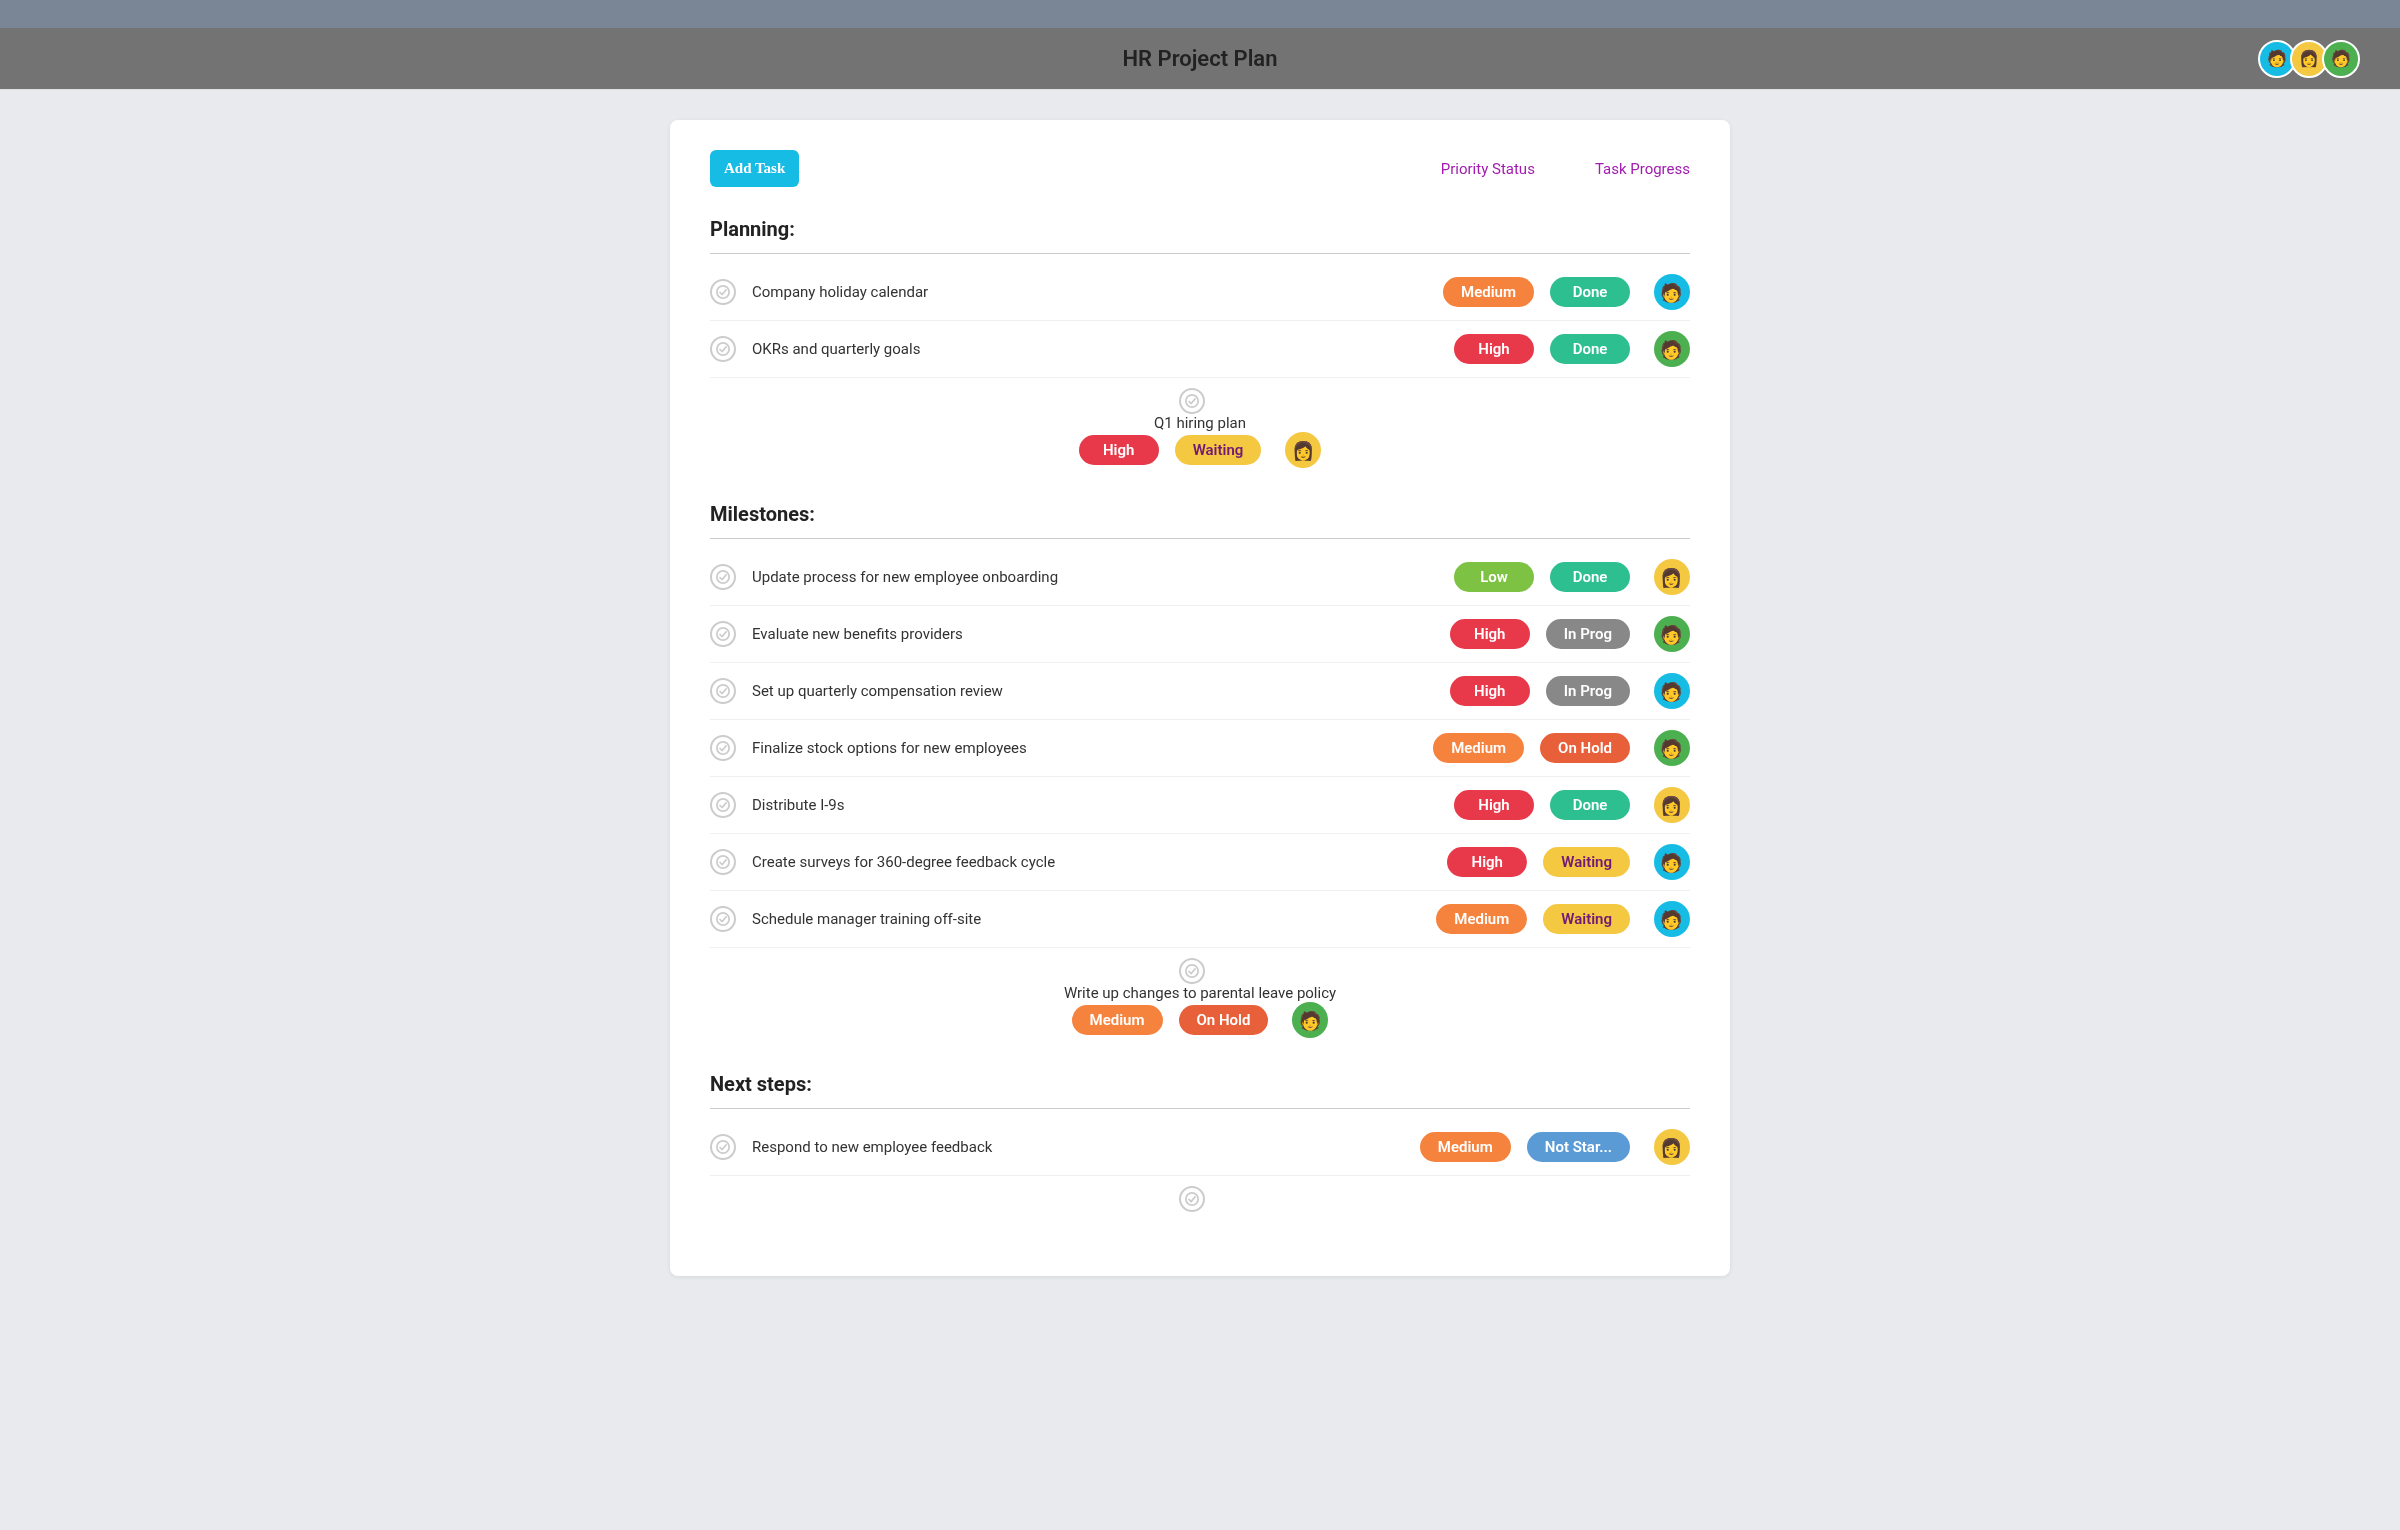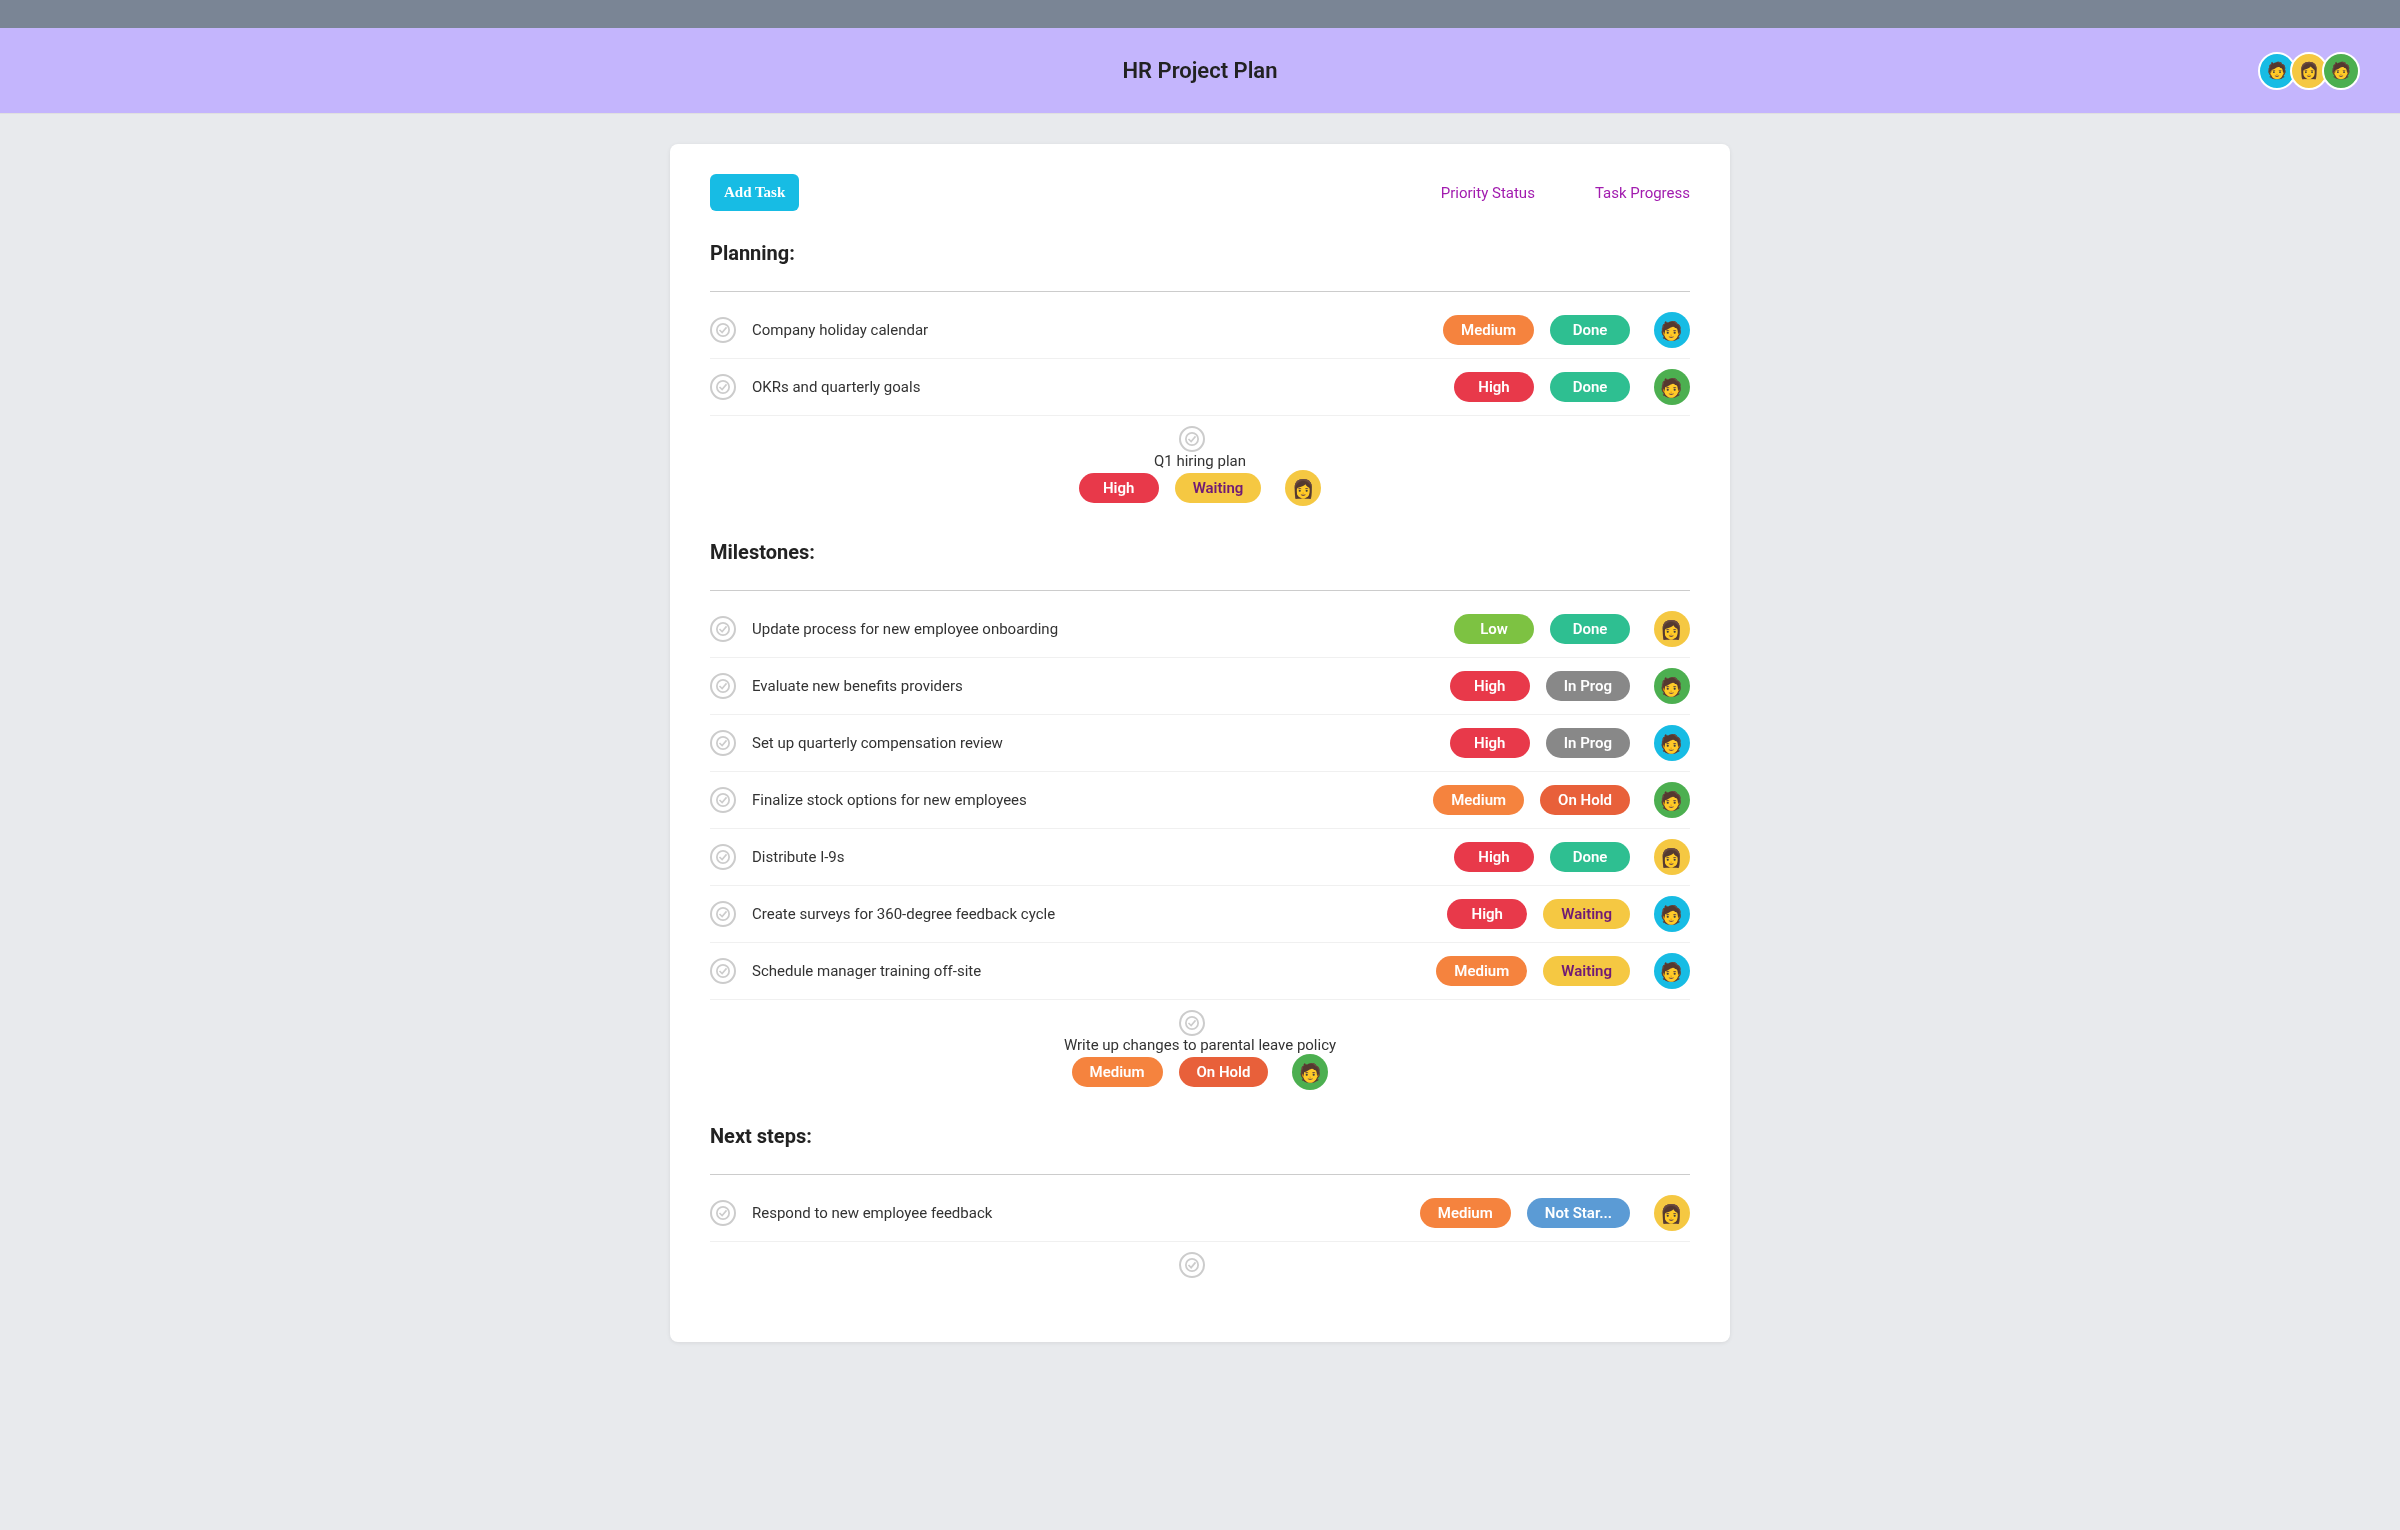--- a/index.html
+++ b/index.html
@@ -6,25 +6,25 @@
     body {
       font-family: -apple-system, BlinkMacSystemFont, 'Segoe UI', Roboto, sans-serif;
       background: #e8eaed;
       min-height: 100vh;
     }
     .top-bar {
       background: #7a8595;
       height: 28px;
     }
     .header {
-      background: #c4b5fd;
+      background: #737373;
       display: flex;
       align-items: center;
       justify-content: center;
-      padding: 30px 40px;
+      padding: 18px 40px;
       position: relative;
       border-bottom: 1px solid #e0e0e0;
     }
     .header-title {
       font-size: 22px;
       font-weight: 600;
       color: #222;
     }
     .header-avatars {
       position: absolute;
@@ -81,21 +81,21 @@
       font-size: 15px;
     }
 
     .section {
       margin-bottom: 24px;
     }
     .section-header {
       font-size: 20px;
       font-weight: 700;
       color: #222;
-      padding-bottom: 26px;
+      padding-bottom: 12px;
       border-bottom: 1px solid #ccc;
       margin-bottom: 10px;
     }
 
     .task-row {
       display: flex;
       align-items: center;
       padding: 10px 0;
       border-bottom: 1px solid #f0f0f0;
     }

